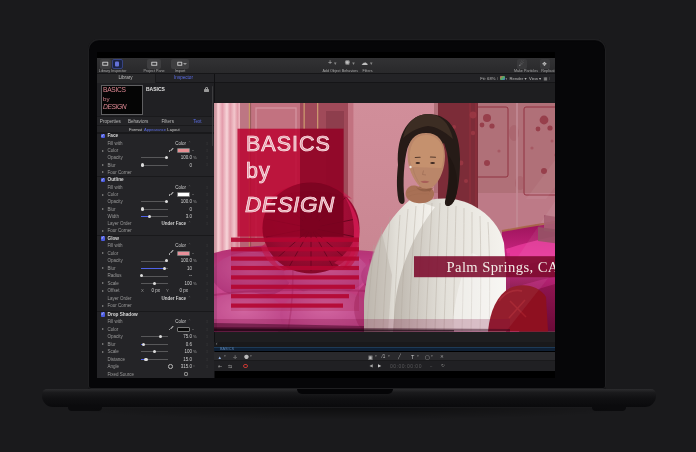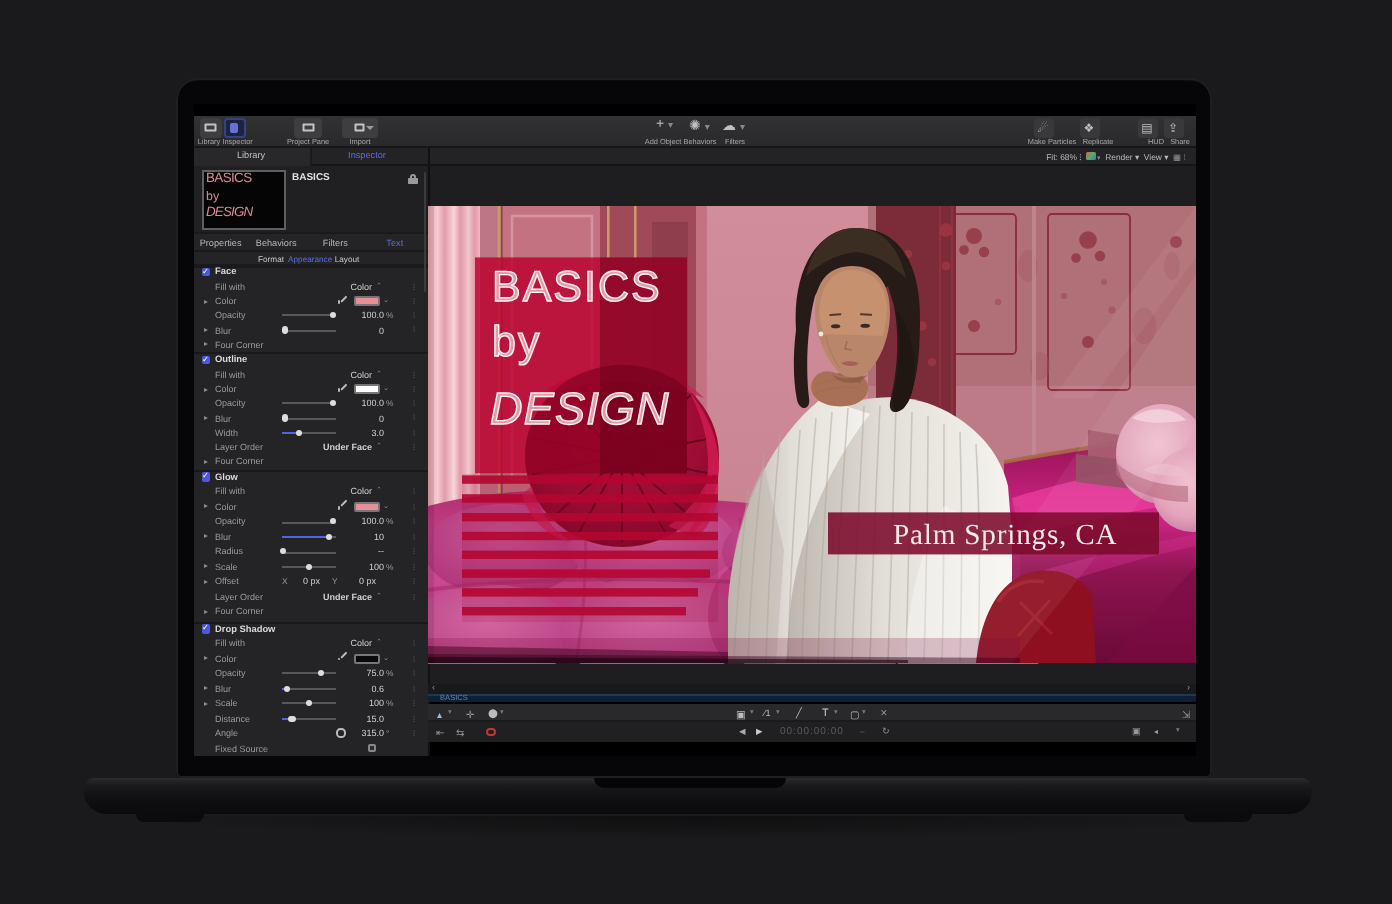--- a/index.html
+++ b/index.html
@@ -1,20 +1,20 @@
 <!DOCTYPE html>
 <html><head><meta charset="utf-8"><style>
 html,body{margin:0;padding:0;width:696px;height:452px;overflow:hidden;background:#1a1a1c;}
 *{box-sizing:border-box;font-family:"Liberation Sans",sans-serif;}
 .a{position:absolute;}
 .lab{position:absolute;color:#a8a8a8;font-size:3.7px;white-space:nowrap;transform:translateX(-50%);}
 .tt{position:absolute;white-space:nowrap;}
 </style></head><body>
 <div class="a" style="left:88px;top:39px;width:518px;height:350px;background:#060608;border-radius:11px 11px 3px 3px;box-shadow:inset 0 0 0 1px #1f1f21, inset 0 1.5px 1.5px -1px #323234;"></div>
-<div class="a" style="left:97px;top:52px;width:501px;height:326px;background:#000;overflow:hidden;padding-left:12px;">
+<div class="a" style="left:97px;top:52px;width:458px;height:326px;background:#000;overflow:hidden;padding-left:12px;">
 <div class="a" style="left:0;top:5.5px;width:501px;height:16px;background:linear-gradient(#323234,#29292b);border-bottom:1px solid #161618;"></div>
 <div class="a" style="left:2.5px;top:6.5px;width:11px;height:10px;background:#3e3e40;border-radius:2px;">
       <div class="a" style="left:50%;top:50%;width:5.5px;height:4.5px;transform:translate(-50%,-50%);border:0.8px solid #c4c4c4;border-radius:0.5px;"></div>
     </div>
 <div class="a" style="left:14.5px;top:6.5px;width:11px;height:10px;background:#1b2340;border:0.7px solid #364382;border-radius:2px;">
       <div class="a" style="left:50%;top:50%;width:4px;height:5px;transform:translate(-50%,-50%);background:#6472d8;border-radius:1px;"></div>
     </div>
 <div class="a" style="left:50px;top:6.5px;width:14px;height:10px;background:#3e3e40;border-radius:2px;">
       <div class="a" style="left:50%;top:50%;width:5.5px;height:4.5px;transform:translate(-50%,-50%);border:0.8px solid #c4c4c4;border-radius:0.5px;"></div>
     </div>

